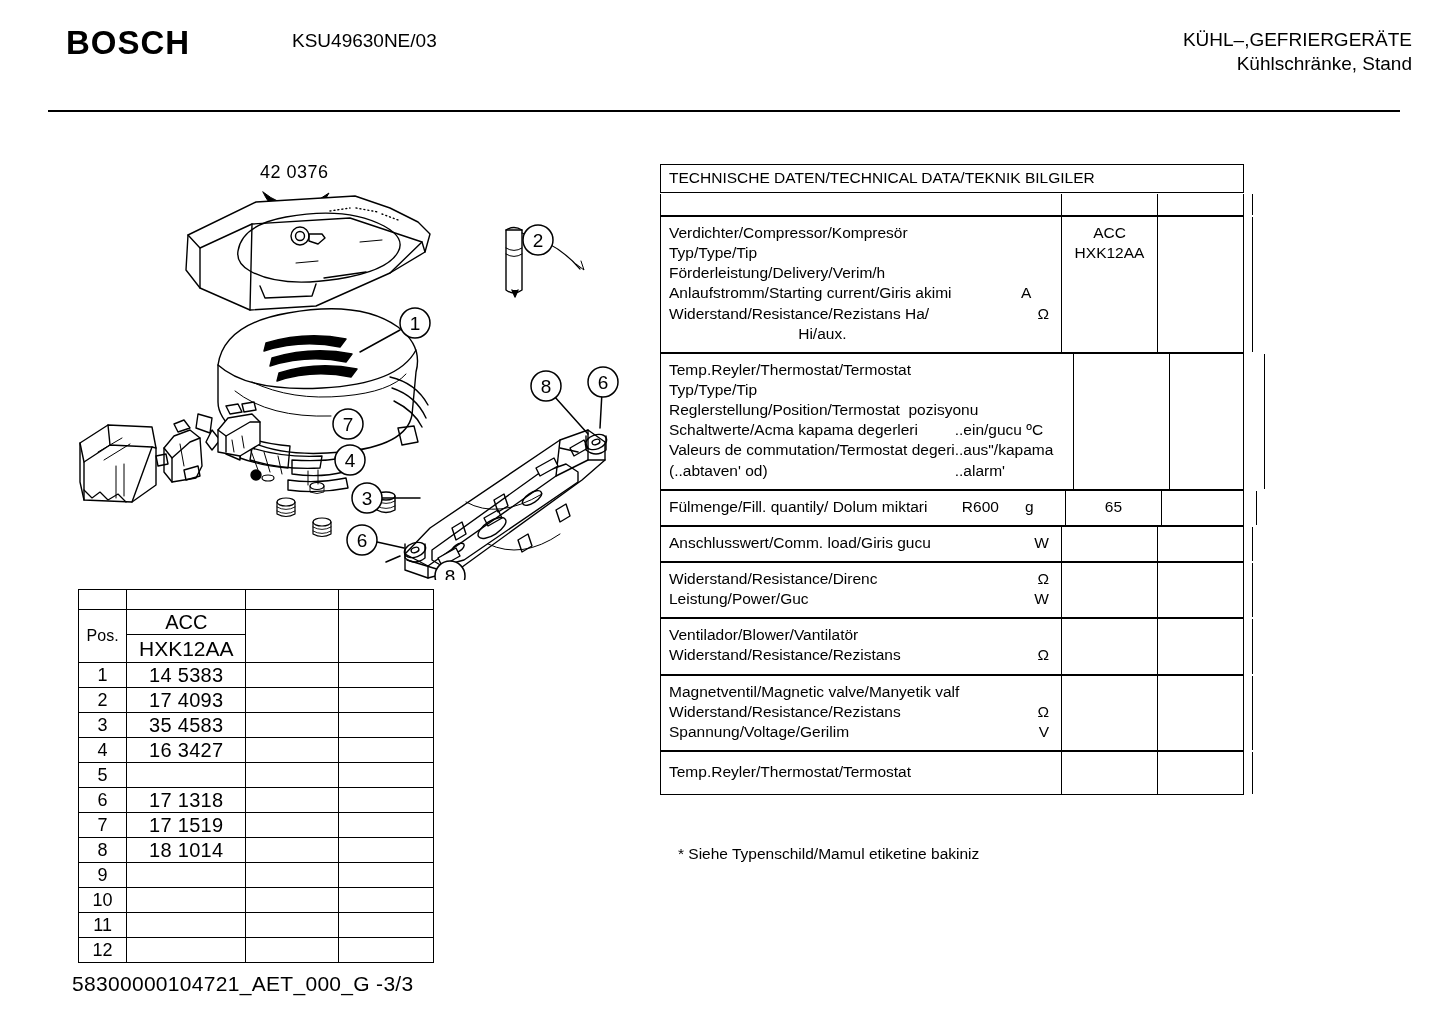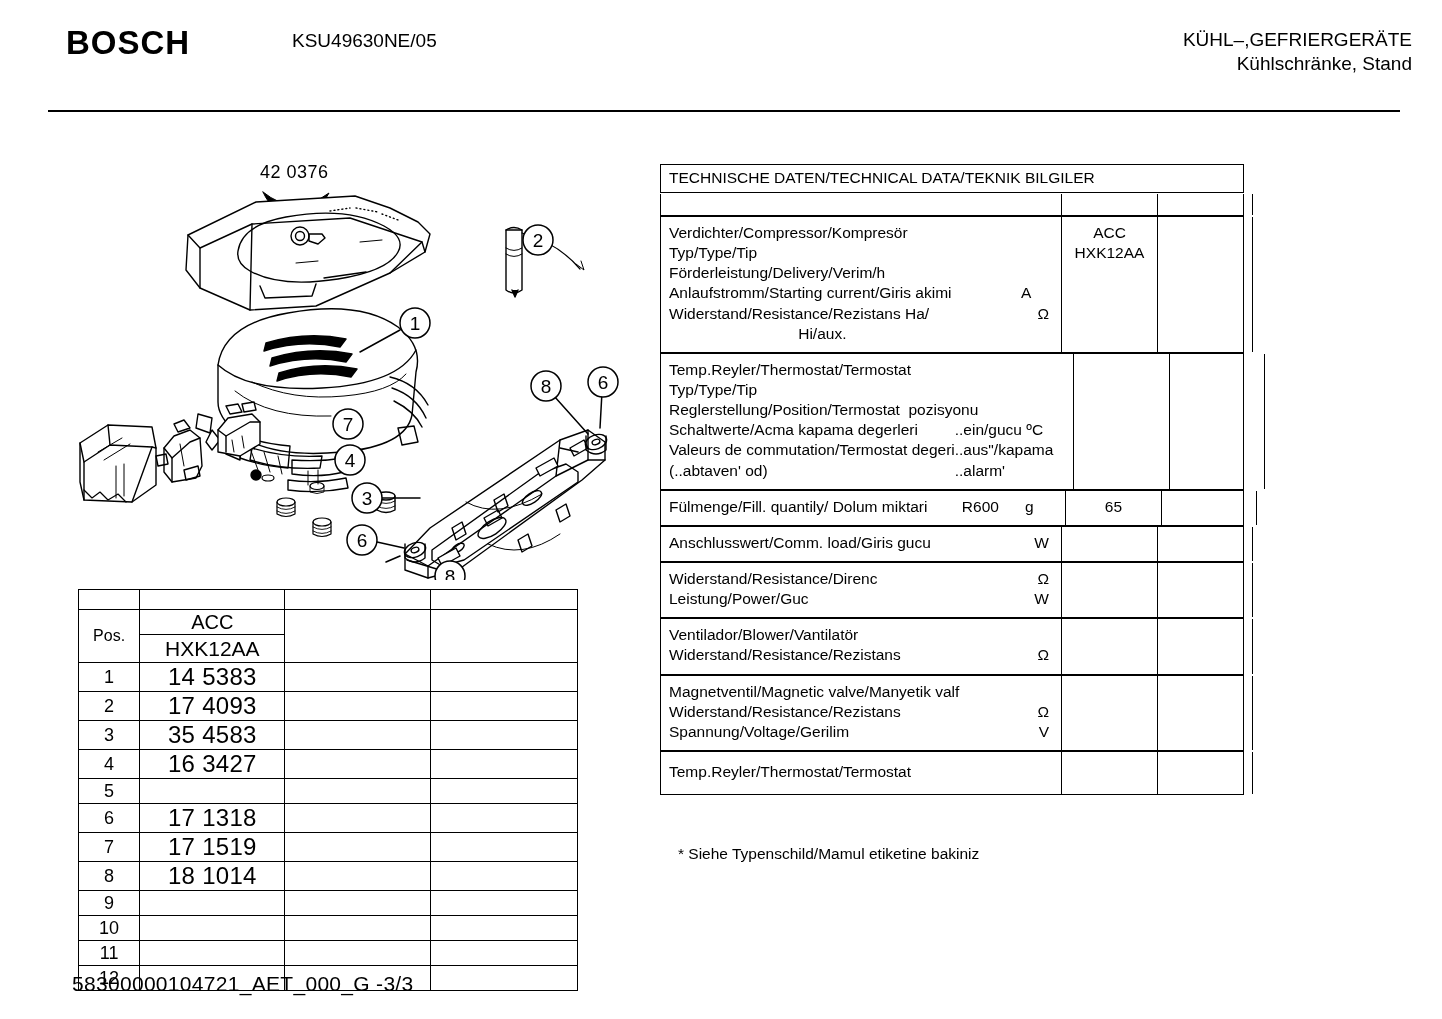--- a/index.html
+++ b/index.html
@@ -41,42 +41,42 @@
   }
   #drawing svg { display:block; }
   #part-number-top {
     position: absolute; left: 260px; top: 162px;
     font-size: 18px; letter-spacing: .5px;
   }
 
   
   #parts-table {
     position: absolute; left: 78px; top: 589px;
-    width: 500px;
+    width: 356px;
     border-collapse: collapse;
     font-size: 17px;
   }
   #parts-table td, #parts-table th {
     border: 1.6px solid #000;
     padding: 0;
     height: 25px;
     text-align: center;
     font-weight: normal;
   }
   #parts-table .col-pos   { width: 54px; }
   #parts-table .col-a     { width: 128px; }
   #parts-table .col-b     { width: 128px; }
   #parts-table .col-c     { width: 130px; }
   #parts-table .hdr-blank { height: 20px; }
   #parts-table .hdr-top   { height: 25px; }
   #parts-table .hdr-bot   { height: 28px; }
   #parts-table .pos-cell  { font-size: 16px; }
   #parts-table .brand     { font-size: 20px; }
   #parts-table .model     { font-size: 21px; }
-  #parts-table .partno    { font-size: 24px; letter-spacing:.3px; }
+  #parts-table .partno    { font-size: 20px; letter-spacing:.3px; }
   #parts-table .posnum    { font-size: 18px; }
 
   
   #tech-wrap {
     position: absolute; left: 660px; top: 164px;
     width: 584px;
     font-size: 15.5px;
   }
   .tech-title-box {
     border: 1.8px solid #000;
@@ -129,21 +129,21 @@
   
   #footer-code {
     position: absolute; left: 72px; top: 972px;
     font-size: 21px; letter-spacing: .3px;
   }
 </style>
 </head>
 <body>
 
 <div id="header-bosch">BOSCH</div>
-<div id="header-model">KSU49630NE/05</div>
+<div id="header-model">KSU49630NE/03</div>
 <div id="header-right">
   <div>KÜHL–,GEFRIERGERÄTE</div>
   <div>Kühlschränke, Stand</div>
 </div>
 <div id="header-rule"></div>
 
 <div id="part-number-top">42 0376</div>
 
 <div id="drawing">
 <svg width="580" height="450" viewBox="0 0 580 450" xmlns="http://www.w3.org/2000/svg" fill="none" stroke="#000" stroke-width="1.4" stroke-linejoin="round" stroke-linecap="round">

